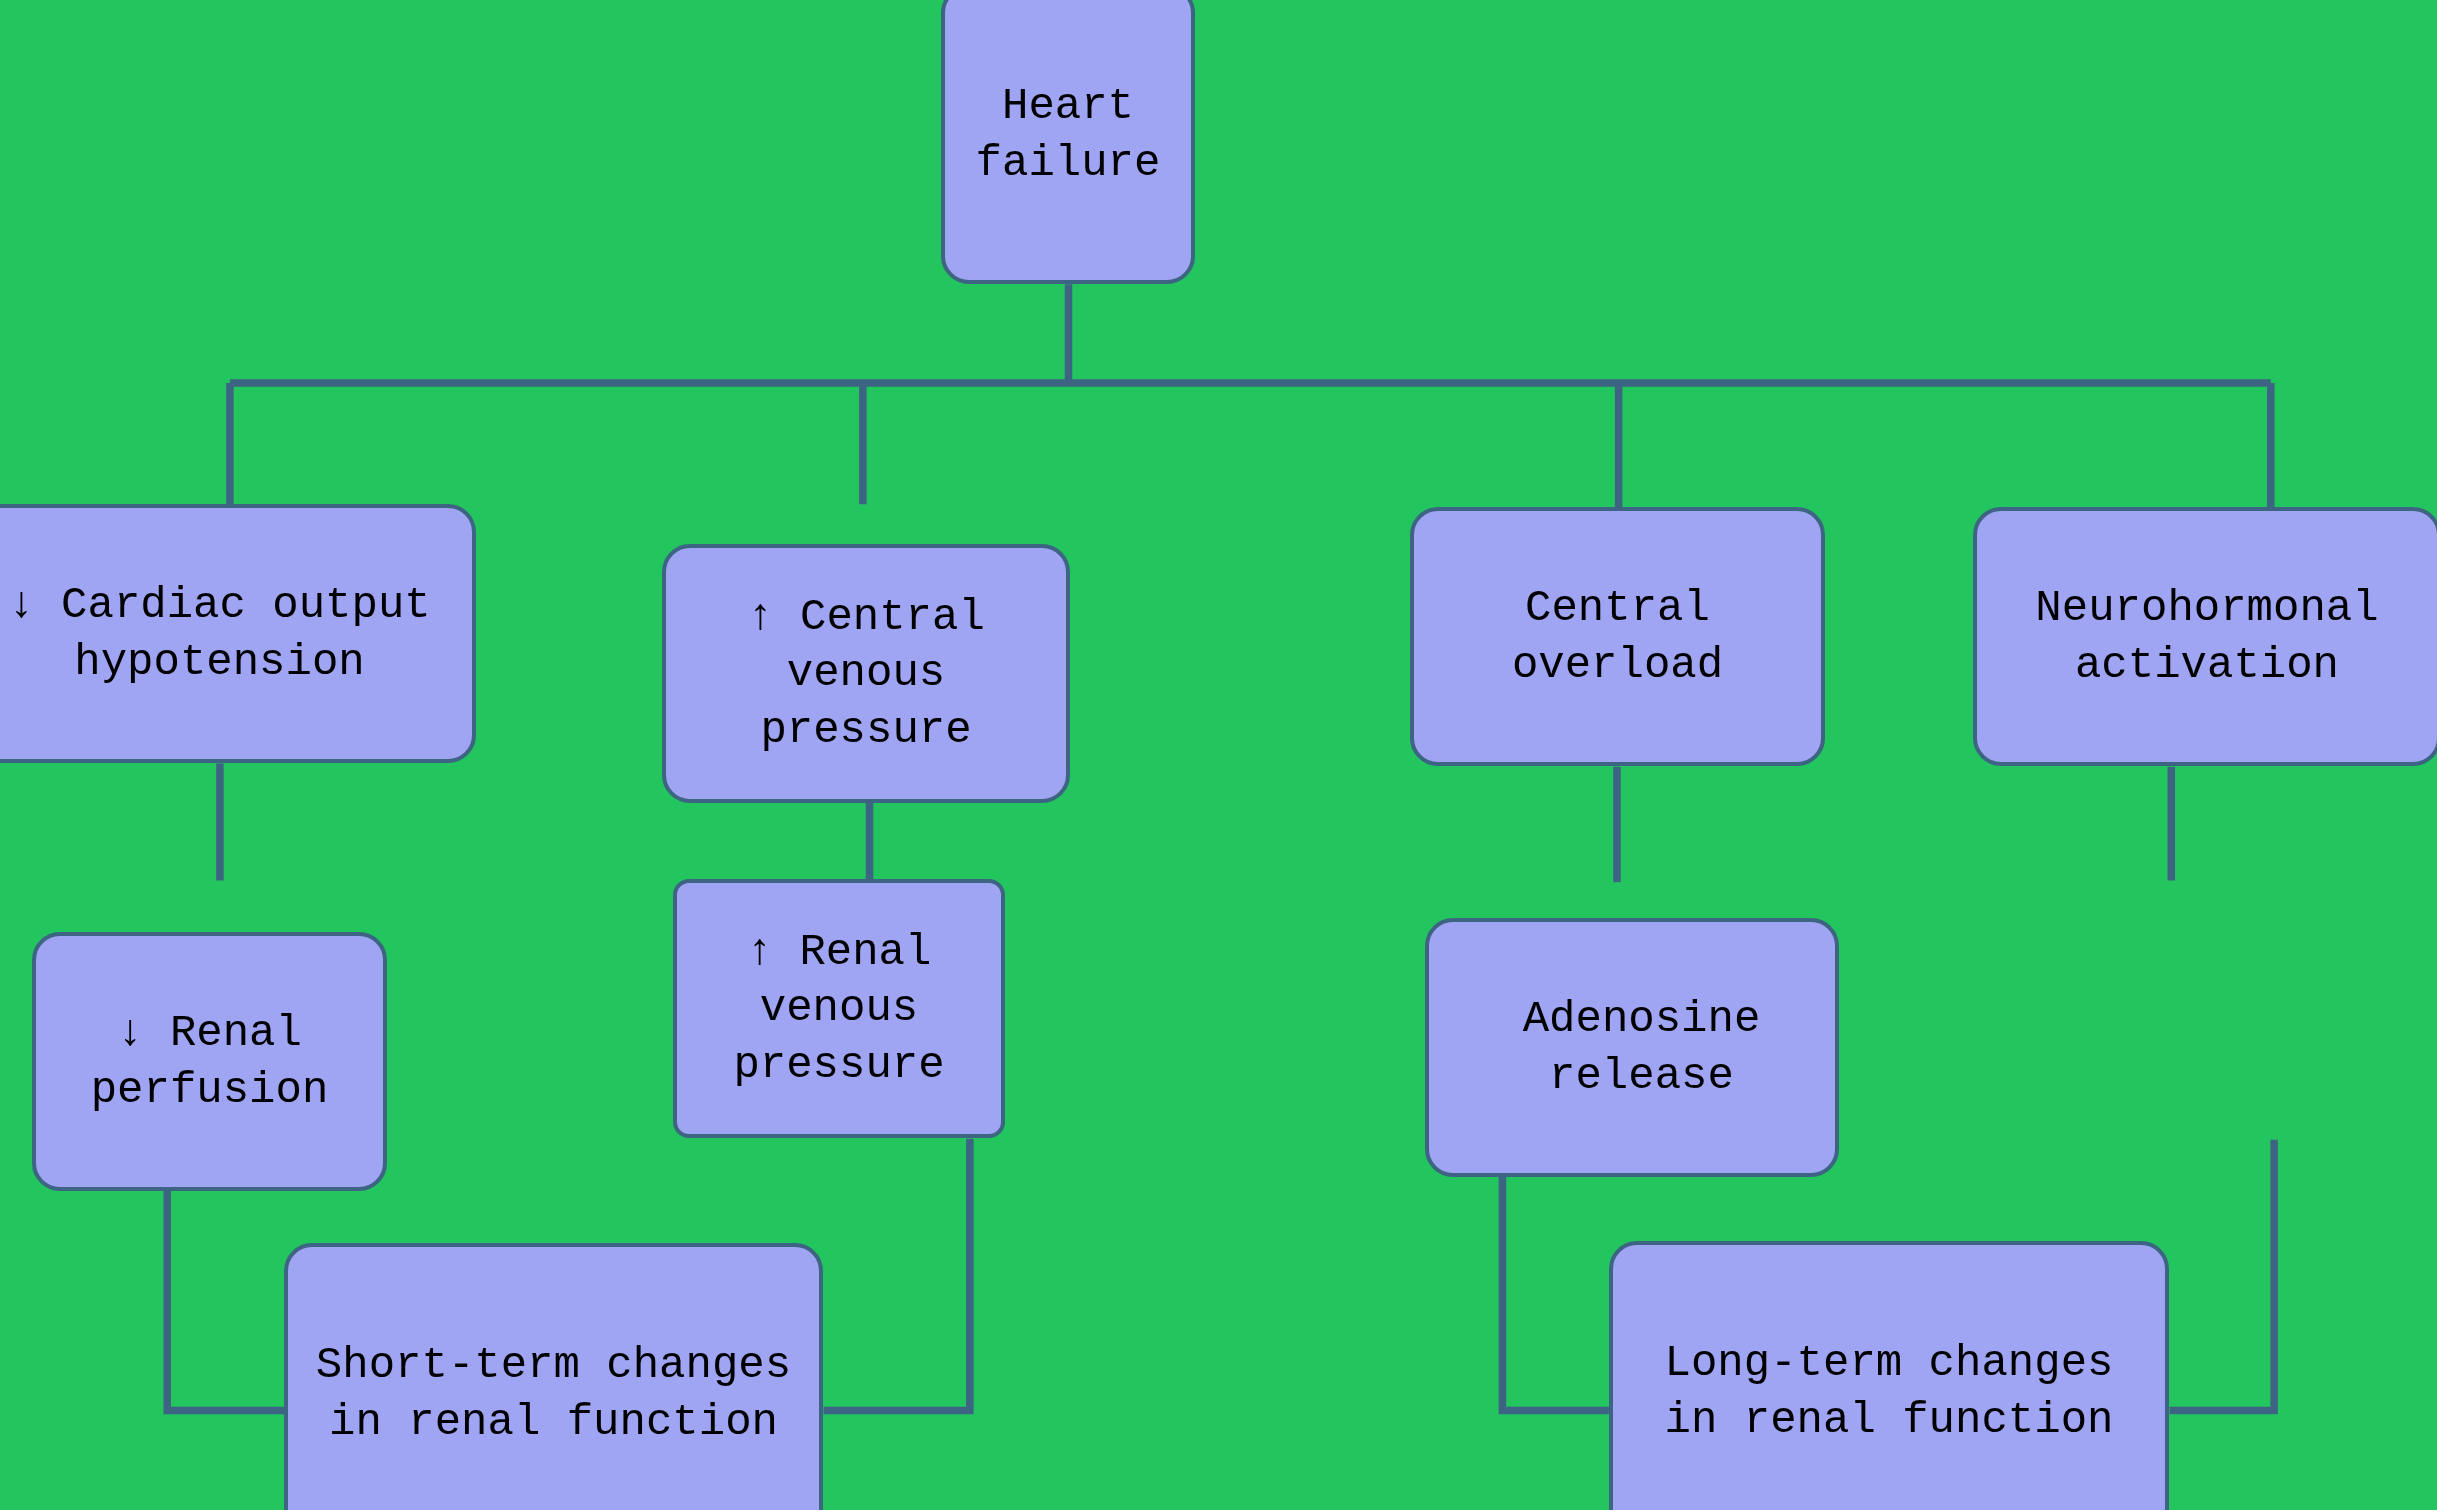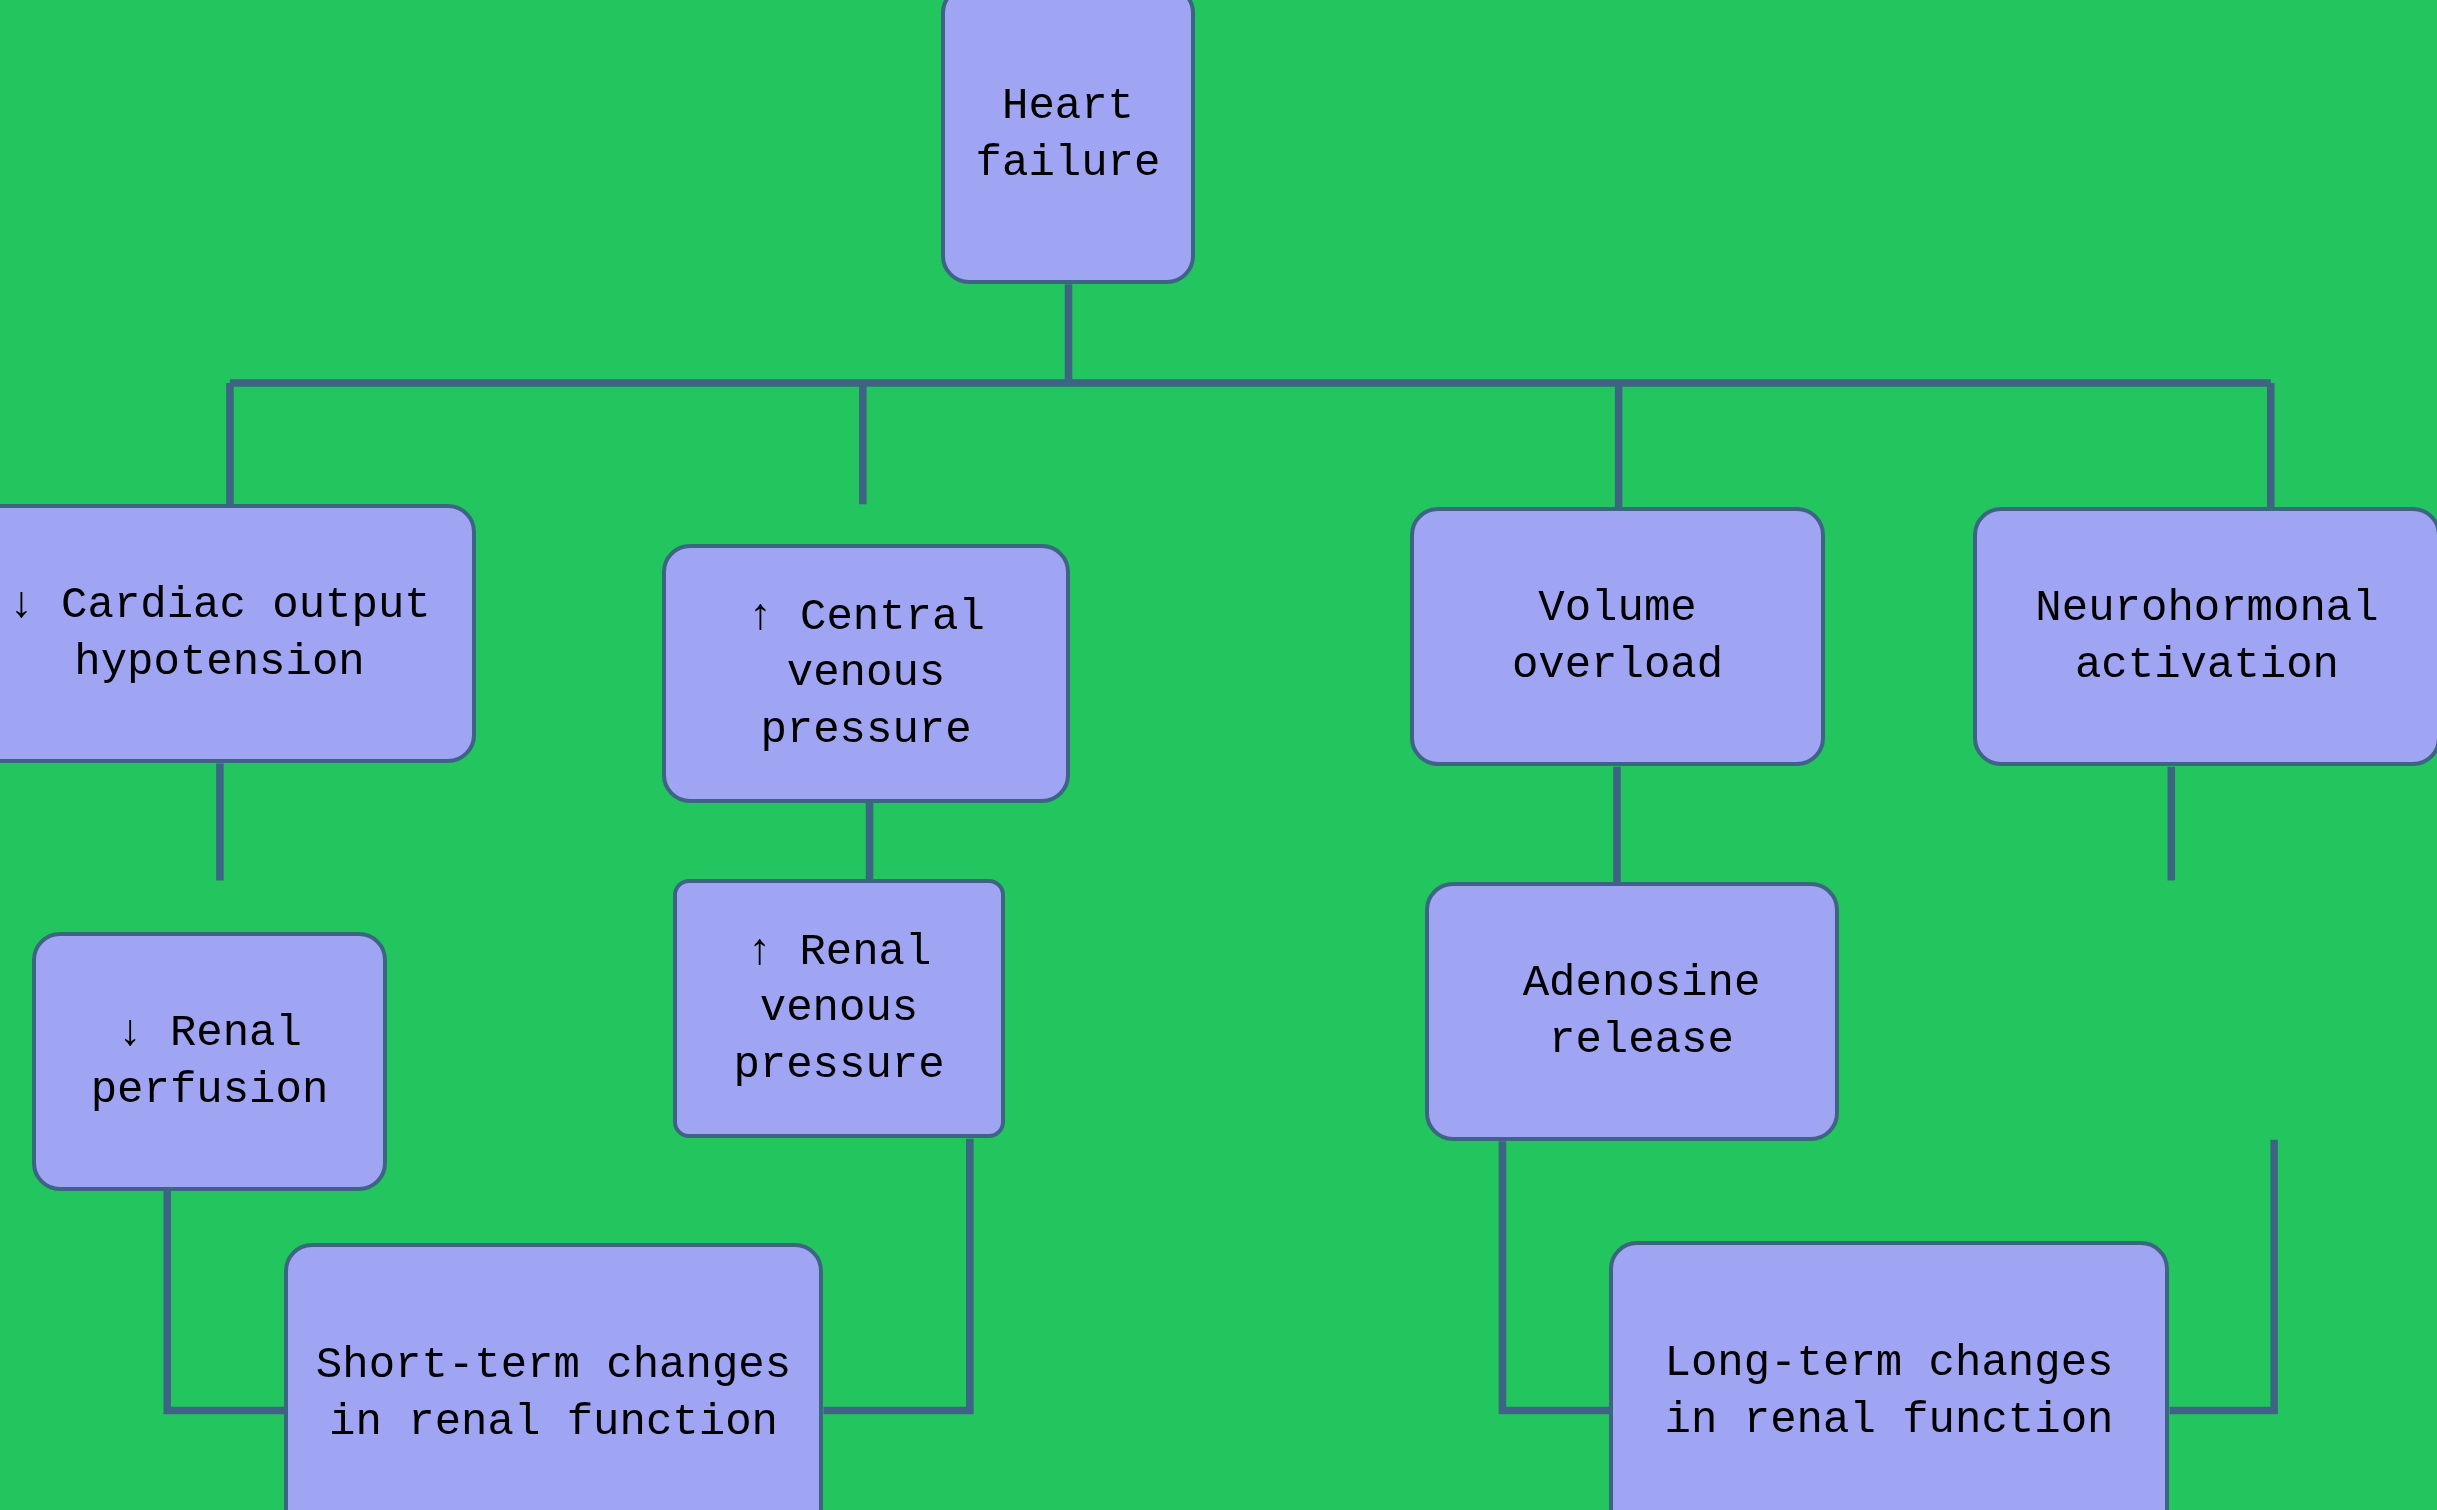--- a/index.html
+++ b/index.html
@@ -37,21 +37,21 @@
     white-space: pre-line;
     z-index: 2;
   }
   .node.n-hf        { left: 941px; top: -15px;   width: 254px;  height: 299px; }
   .node.n-co        { left: -37px;  top: 504px;   width: 513px;  height: 259px; }
   .node.n-cvp       { left: 662px;  top: 504px;   width: 408px;  height: 259px; margin-top: 40px; }
   .node.n-vol       { left: 1410px; top: 507px;   width: 415px;  height: 259px; }
   .node.n-neuro     { left: 1973px; top: 507px;   width: 468px;  height: 259px; }
   .node.n-rp        { left: 32px;   top: 932px;  width: 355px;  height: 259px; }
   .node.n-rvp       { left: 673px;  top: 879px;  width: 332px;  height: 259px; border-radius: 16px; }
-  .node.n-aden      { left: 1425px; top: 882px;  width: 414px;  height: 259px; padding-left: 19px; }
+  .node.n-aden      { left: 1425px; top: 918px;  width: 414px;  height: 259px; padding-left: 19px; }
   .node.n-fib       { left: 1966px; top: 880px;  width: 410px;  height: 259px; }
   .node.n-short     { left: 284px;  top: 1243px;  width: 539px;  height: 301px; }
   .node.n-long      { left: 1609px; top: 1241px;  width: 560px;  height: 301px; }
 </style>
 </head>
 <body>
 
 <div id="stage">
 
   <svg id="edge-layer" viewBox="0 0 2916 1807" width="2438" height="1511" xmlns="http://www.w3.org/2000/svg">
@@ -76,21 +76,21 @@
       <path d="M 1797 1365 L 1797 1687 L 1925 1687"></path>
       <path d="M 2720 1363 L 2720 1687 L 2595 1687"></path>
     </g>
   </svg>
 
   <div class="node n-hf">Heart failure</div>
   <div class="node n-co">↓ Cardiac output
 hypotension</div>
   <div class="node n-cvp">↑ Central venous
 pressure</div>
-  <div class="node n-vol">Volume
+  <div class="node n-vol">Central
 overload</div>
   <div class="node n-neuro">Neurohormonal
 activation</div>
   <div class="node n-rp">↓ Renal perfusion</div>
   <div class="node n-rvp">↑ Renal venous
 pressure</div>
   <div class="node n-aden">Adenosine
 release</div>
   <div class="node n-short">Short-term changes
 in renal function</div>

